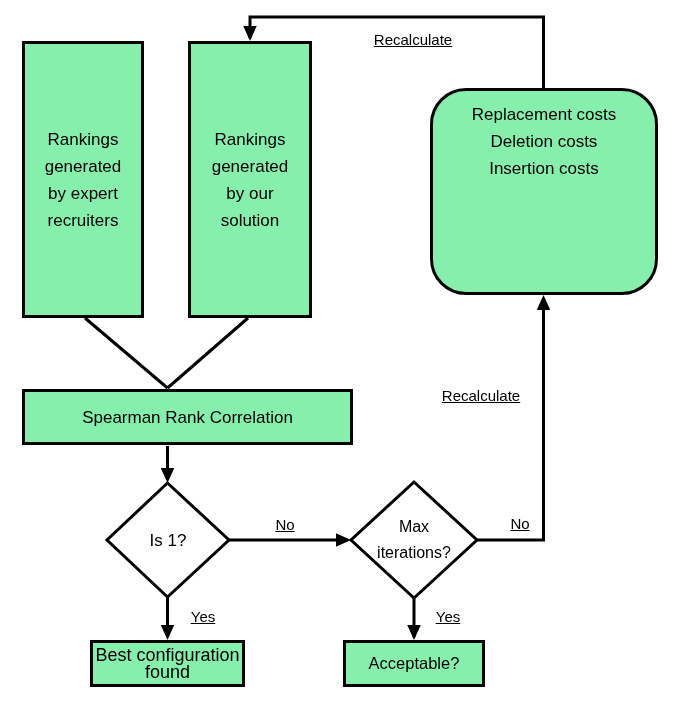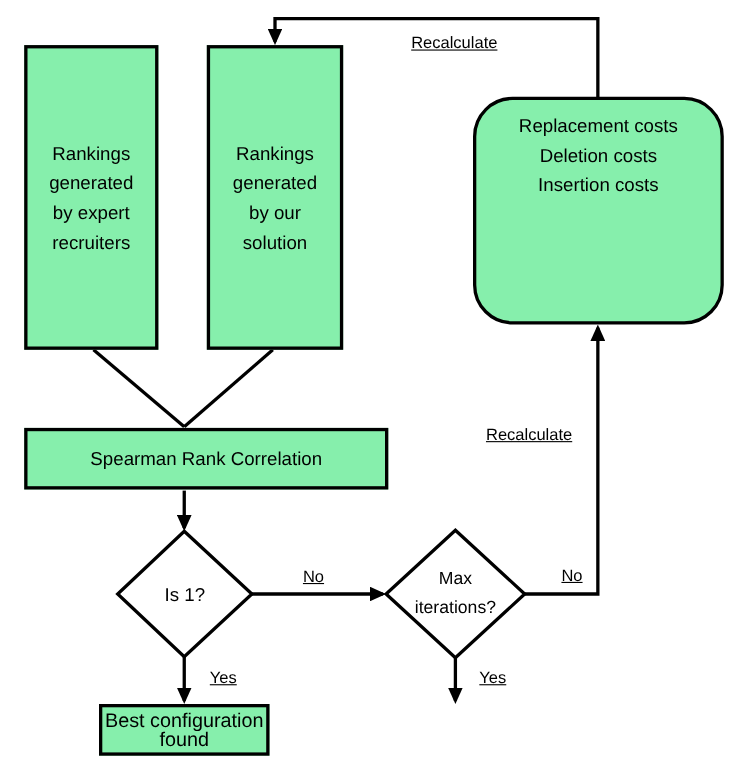--- a/index.html
+++ b/index.html
@@ -100,20 +100,23 @@
 
   <div class="node big-text" style="left:22px; top:389px; width:331px; height:56px;">
     <span>Spearman Rank Correlation</span>
   </div>
 
   <div class="node small-text" style="left:90px; top:640px; width:155px; height:47px;">
     <span>Best configuration
 found</span>
   </div>
 
+  <div class="node" style="left:343px; top:640px; width:142px; height:47px; font-size:16.5px;">
+    <span>Acceptable?</span>
+  </div>
 
   <div class="overlay-text big-text" style="left:107px; top:483px; width:122px; height:114px;">
     <span>Is 1?</span>
   </div>
 
   <div class="overlay-text mid-text" style="left:351px; top:482px; width:126px; height:116px;">
     <span>Max
 iterations?</span>
   </div>
 

